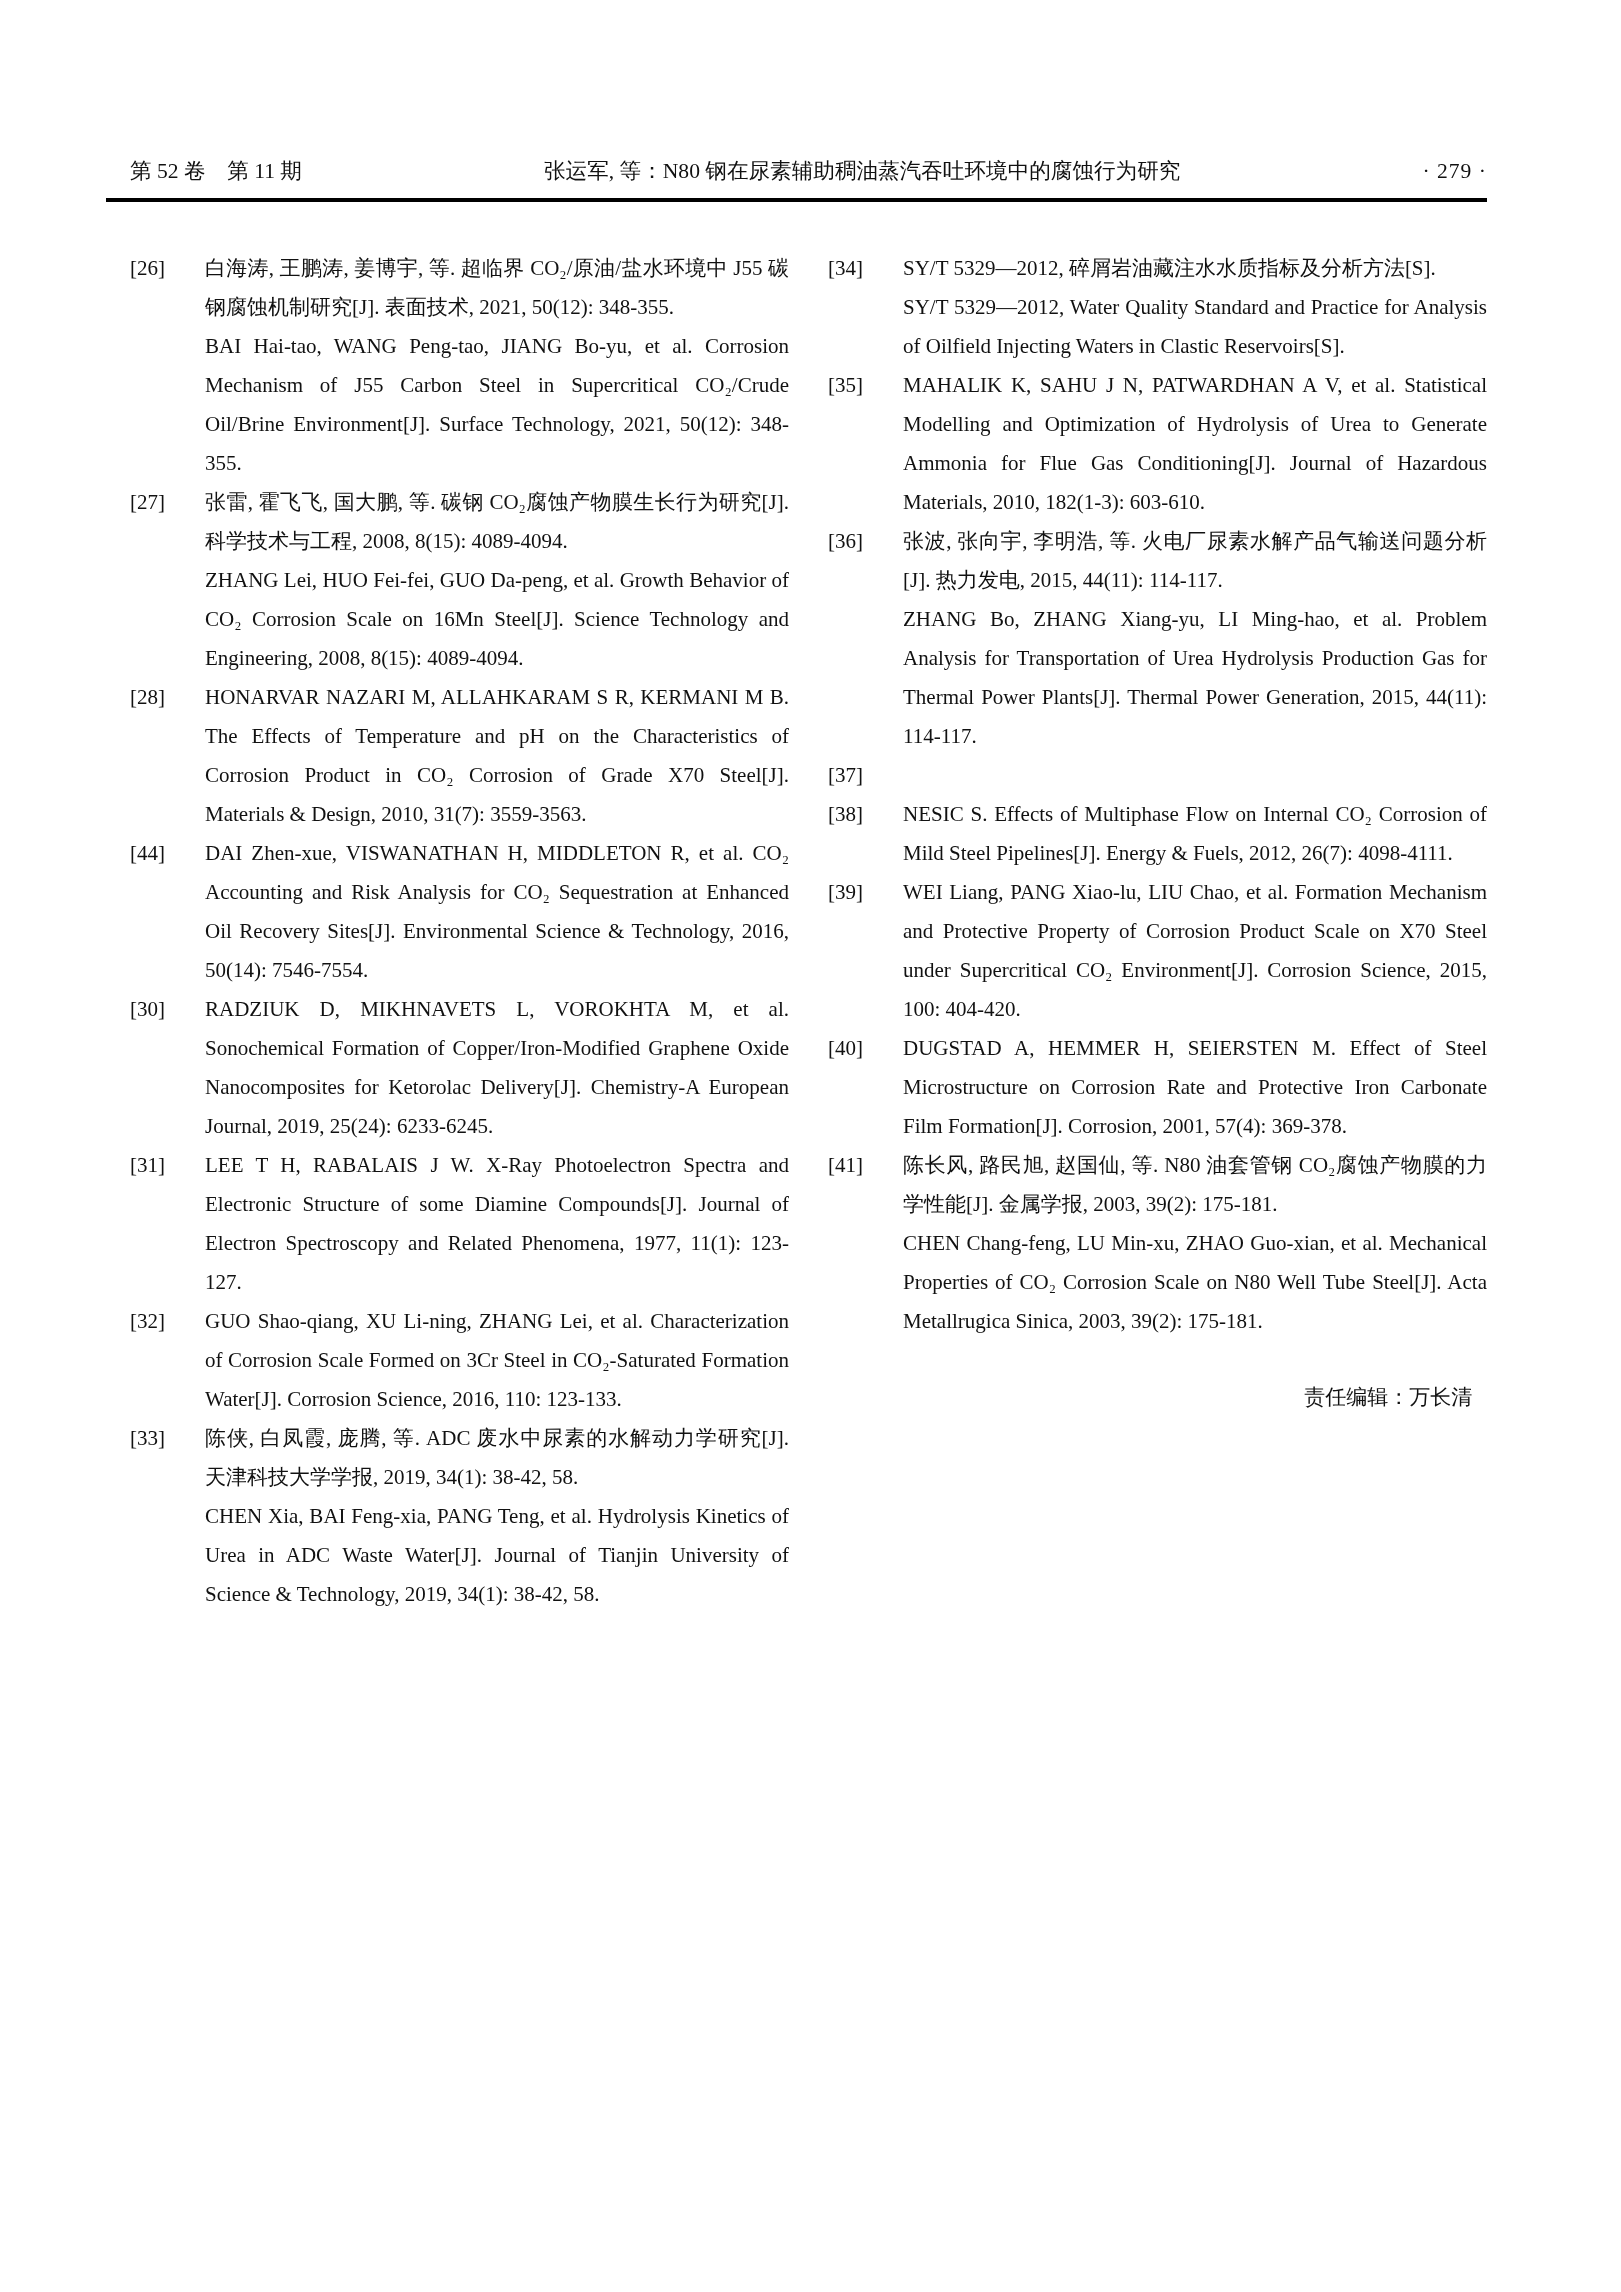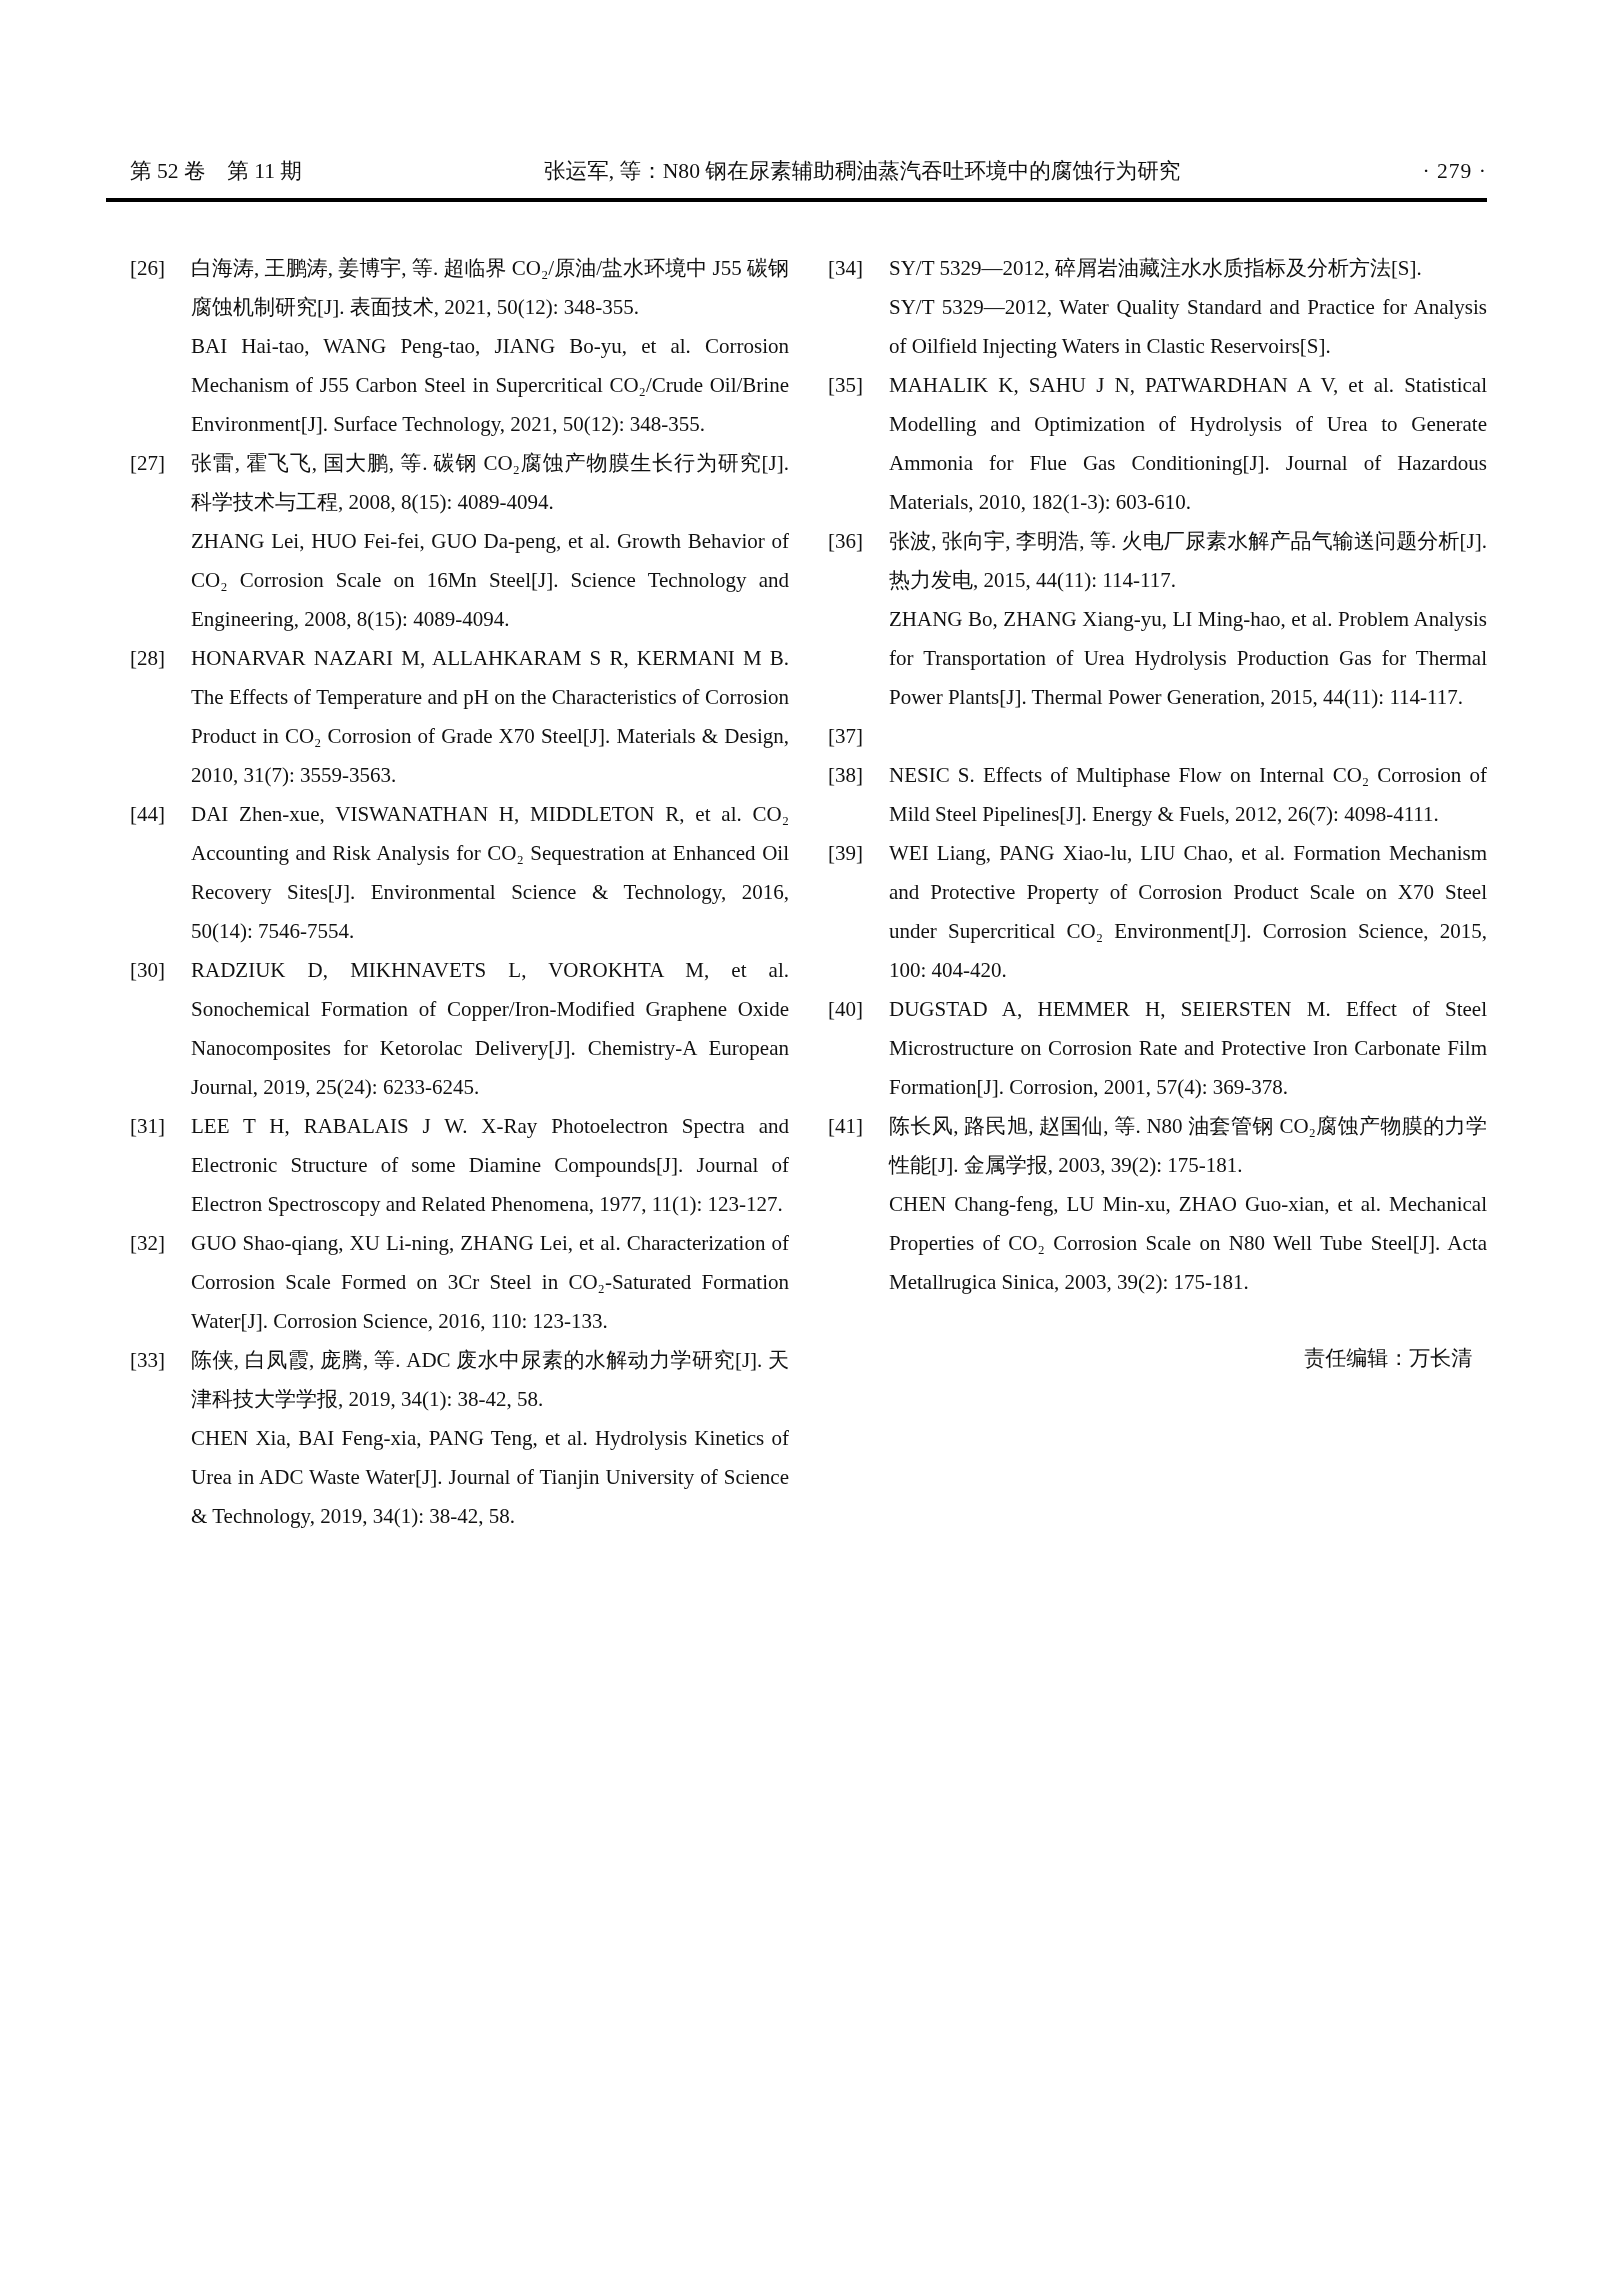--- a/index.html
+++ b/index.html
@@ -27,21 +27,21 @@
     width: calc(100% + 24.5px); margin-left: -24.5px;
     margin-top: 9.8px;
   }
 
   .columns { display: flex; gap: 39px; margin-top: 47px; }
   .col { width: 659px; flex: none; }
 
   .ref { display: flex; font-size: 21px; line-height: 39px; }
   .ref-num { width: 61px; flex: none; }
   .ref-body { flex: 1; }
-  .ref-part { text-align: justify; }
+  .ref-part { text-align: justify; margin-left: 14px; }
 
   .editor-line {
     font-size: 21px; line-height: 39px;
     text-align: right; padding-right: 14.7px; margin-top: 37px;
   }
 </style>
 </head>
 <body>
 
 <div class="page">

